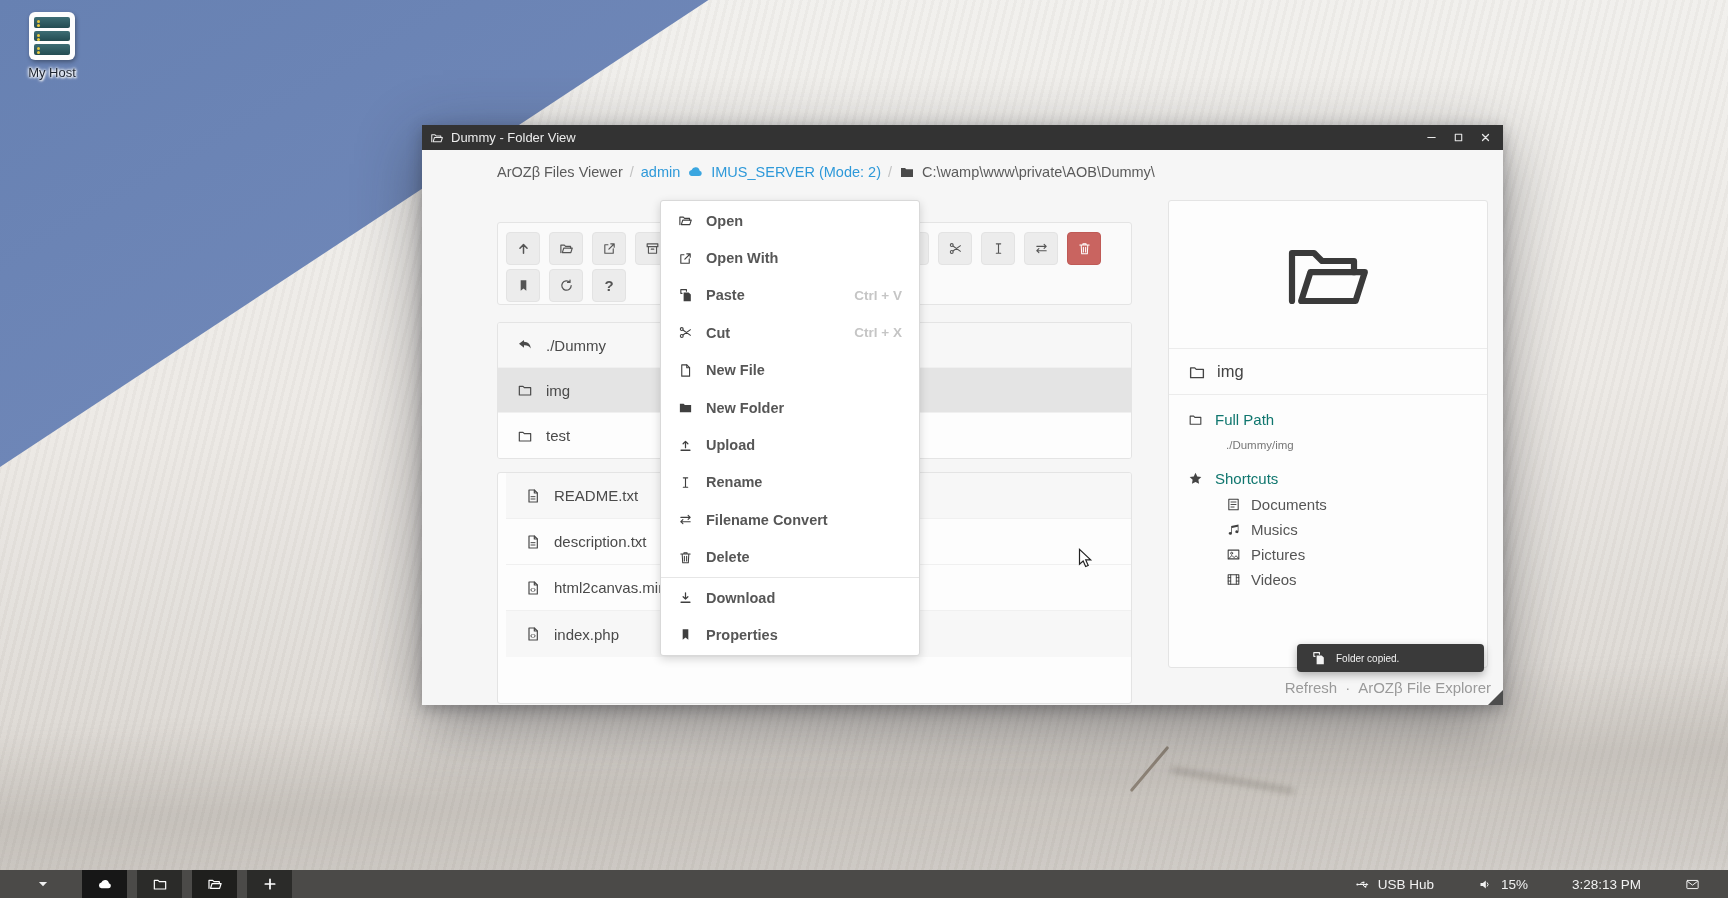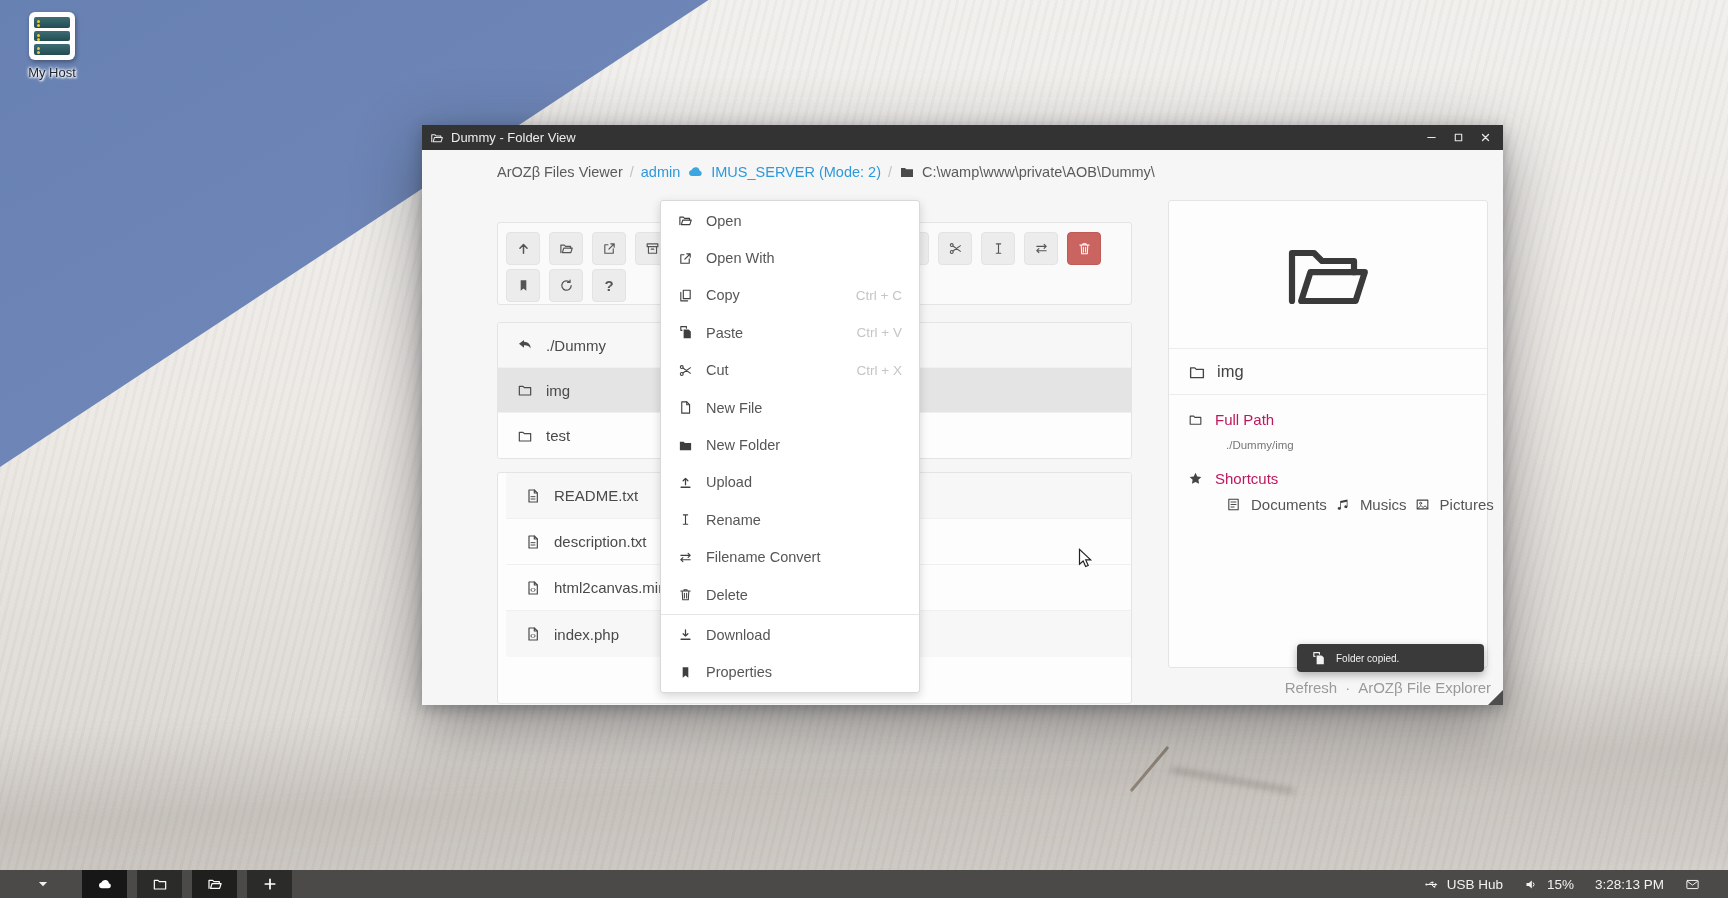--- a/index.html
+++ b/index.html
@@ -75,42 +75,42 @@
     font-size:15px; color:#4a4a4a; border-bottom:1px solid #f0f0f0; background:#fdfdfd; cursor:pointer; }
   .row:last-child { border-bottom:none; }
   .row .ic { width:16px; height:16px; color:#4a4a4a; stroke-width:1.8; }
   .row.shade { background:#f7f7f7; }
   .row.selected { background:#e4e4e4; }
   .frow { height:46px; }
 
   
   .ctx-menu { position:absolute; left:238px; top:50px; width:260px; z-index:50;
     background:#fff; border:1px solid #d9d9d9; border-radius:3px;
-    box-shadow:0 3px 10px rgba(0,0,0,0.16); padding:1px 0; }
+    box-shadow:0 3px 10px rgba(0,0,0,0.16); padding:1px 0;font-weight:bold; }
   .mi { height:37.4px; display:flex; align-items:center; gap:13px; padding:0 17px;
     font-size:14.5px; color:#565656; cursor:pointer; }
   .mi .ic { width:15px; height:15px; color:#3f3f3f; stroke-width:1.8; }
   .mi-label { flex:1; }
   .mi-short { color:#c5c5c5; font-size:13.5px; }
   .mi-divider { height:1px; background:#e6e6e6; margin:1px 0; }
 
   
   .details { left:746px; top:50px; width:320px; height:468px; background:#fdfdfd; }
   .dp-iconarea { height:148px; display:flex; align-items:center; justify-content:center;
     border-bottom:1px solid #ececec; color:#3a3a3a; }
   .dp-iconarea .ic { width:96px; height:96px; stroke-width:1.55; }
   .dp-name { height:46px; display:flex; align-items:center; gap:11px; padding:0 19px;
     font-size:16.5px; color:#444; border-bottom:1px solid #ececec; }
   .dp-name .ic { width:18px; height:18px; stroke-width:1.8; }
   .dp-body { padding:16px 19px 0; }
-  .dp-row { display:flex; align-items:center; gap:12px; font-size:15px; color:#be185d; }
+  .dp-row { display:flex; align-items:center; gap:12px; font-size:15px; color:#0f766e; }
   .dp-row .ic { width:15px; height:15px; color:#444; stroke-width:1.8; }
   .dp-path-value { margin:11px 0 0 38px; font-size:11.5px; color:#777; }
   .dp-shortcuts { margin-top:19px; }
-  .dp-sub { margin:9px 0 0 38px; display:flex; flex-direction:row; gap:8px;text-align:right; }
+  .dp-sub { margin:9px 0 0 38px; display:flex; flex-direction:column; gap:8px;text-align:right; }
   .dp-subrow { display:flex; align-items:center; gap:10px; font-size:15px; color:#555; cursor:pointer; }
   .dp-subrow .ic { width:15px; height:15px; color:#3f3f3f; stroke-width:1.7; }
 
   
   .toast { position:absolute; left:875px; top:494px; width:187px; height:28px; z-index:60;
     background:#3a3a3a; border-radius:4px; display:flex; align-items:center; gap:10px;
     padding:0 14px; color:#f2f2f2; font-size:10px; box-shadow:0 3px 8px rgba(0,0,0,0.3); }
   .toast .ic { width:15px; height:15px; color:#f2f2f2; }
 
   
@@ -126,21 +126,21 @@
   
   .taskbar { position:absolute; left:0; bottom:0; width:1728px; height:28px; background:#4b4a48;
     display:flex; align-items:center; z-index:300; }
   .tb-chevron { position:absolute; left:36px; color:#f0f0f0; width:14px; height:14px; cursor:pointer; }
   .dock { position:absolute; left:82px; display:flex; gap:10px; height:28px; }
   .dock-item { width:45px; height:28px; display:flex; align-items:center; justify-content:center;
     color:#fff; cursor:pointer; }
   .dock-item .ic { width:16px; height:16px; stroke-width:1.8; }
   .dock-1 { background:#171717; } .dock-2 { background:#2b2b29; }
   .dock-3 { background:#1f1f1d; } .dock-4 { background:#2b2b29; }
-  .tray { position:absolute; right:28px; display:flex; align-items:center; gap:21px;
+  .tray { position:absolute; right:28px; display:flex; align-items:center; gap:44px;
     color:#f2f2f2; font-size:13.5px; }
   .tray-group { display:flex; align-items:center; gap:8px; cursor:pointer; }
   .tray .ic { width:15px; height:15px; stroke-width:1.6; }
 </style>
 </head>
 <body>
 
 <svg width="0" height="0" style="position:absolute">
   <defs>
     <symbol id="i-folder" viewBox="0 0 24 24">
@@ -454,27 +454,20 @@
           <span class="mi-label">Open</span>
         </div>
         <div class="mi">
           <svg class="ic">
               <use href="#i-external"></use>
             </svg>
           <span class="mi-label">Open With</span>
         </div>
         <div class="mi">
           <svg class="ic">
-              <use href="#i-copy"></use>
-            </svg>
-          <span class="mi-label">Copy</span>
-          <span class="mi-short">Ctrl + C</span>
-        </div>
-        <div class="mi">
-          <svg class="ic">
               <use href="#i-paste"></use>
             </svg>
           <span class="mi-label">Paste</span>
           <span class="mi-short">Ctrl + V</span>
         </div>
         <div class="mi">
           <svg class="ic">
               <use href="#i-scissors"></use>
             </svg>
           <span class="mi-label">Cut</span>

